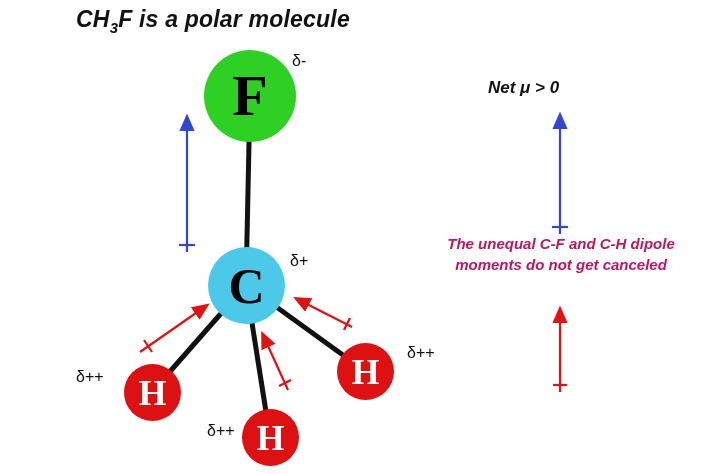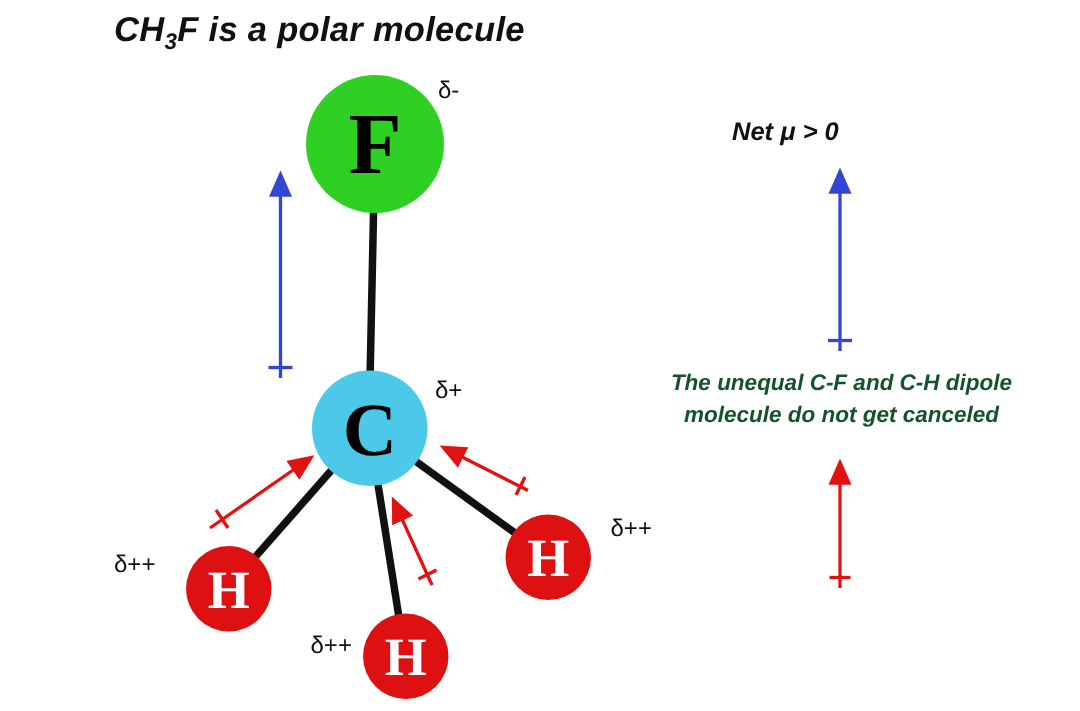--- a/index.html
+++ b/index.html
@@ -36,23 +36,23 @@
   .charge.cf { left:292px; top:52px; }
   .charge.cc { left:290px; top:252px; }
   .charge.c1 { left:76px;  top:368px; }
   .charge.c2 { left:207px; top:422px; }
   .charge.c3 { left:407px; top:344px; }
   .net-label {
     position:absolute; left:488px; top:78px; width:145px;
     font-size:17px; font-weight:bold; font-style:italic; color:#111;
   }
   .explanation {
-    position:absolute; left:423px; top:245px; width:276px;
+    position:absolute; left:423px; top:233px; width:276px;
     text-align:center; font-size:15px; font-weight:bold; font-style:italic;
-    color:#14532d; line-height:1.4;
+    color:#be185d; line-height:1.4;
   }
 </style>
 </head>
 <body>
 
 <div class="canvas">
 
   <h1 class="title"><span>CH</span><sub>3</sub><span>F is a polar molecule</span></h1>
 
   <svg class="overlay" width="720" height="474" viewBox="0 0 720 474">
@@ -107,16 +107,16 @@
 
   <span class="charge cf">δ-</span>
   <span class="charge cc">δ+</span>
   <span class="charge c1">δ++</span>
   <span class="charge c2">δ++</span>
   <span class="charge c3">δ++</span>
 
   <div class="net-label">Net μ &gt; 0</div>
   <div class="explanation">
     <span>The unequal C-F and C-H dipole</span><br>
-    <span>molecule do not get canceled</span>
+    <span>moments do not get canceled</span>
   </div>
 
 </div>
 
 </body></html>

